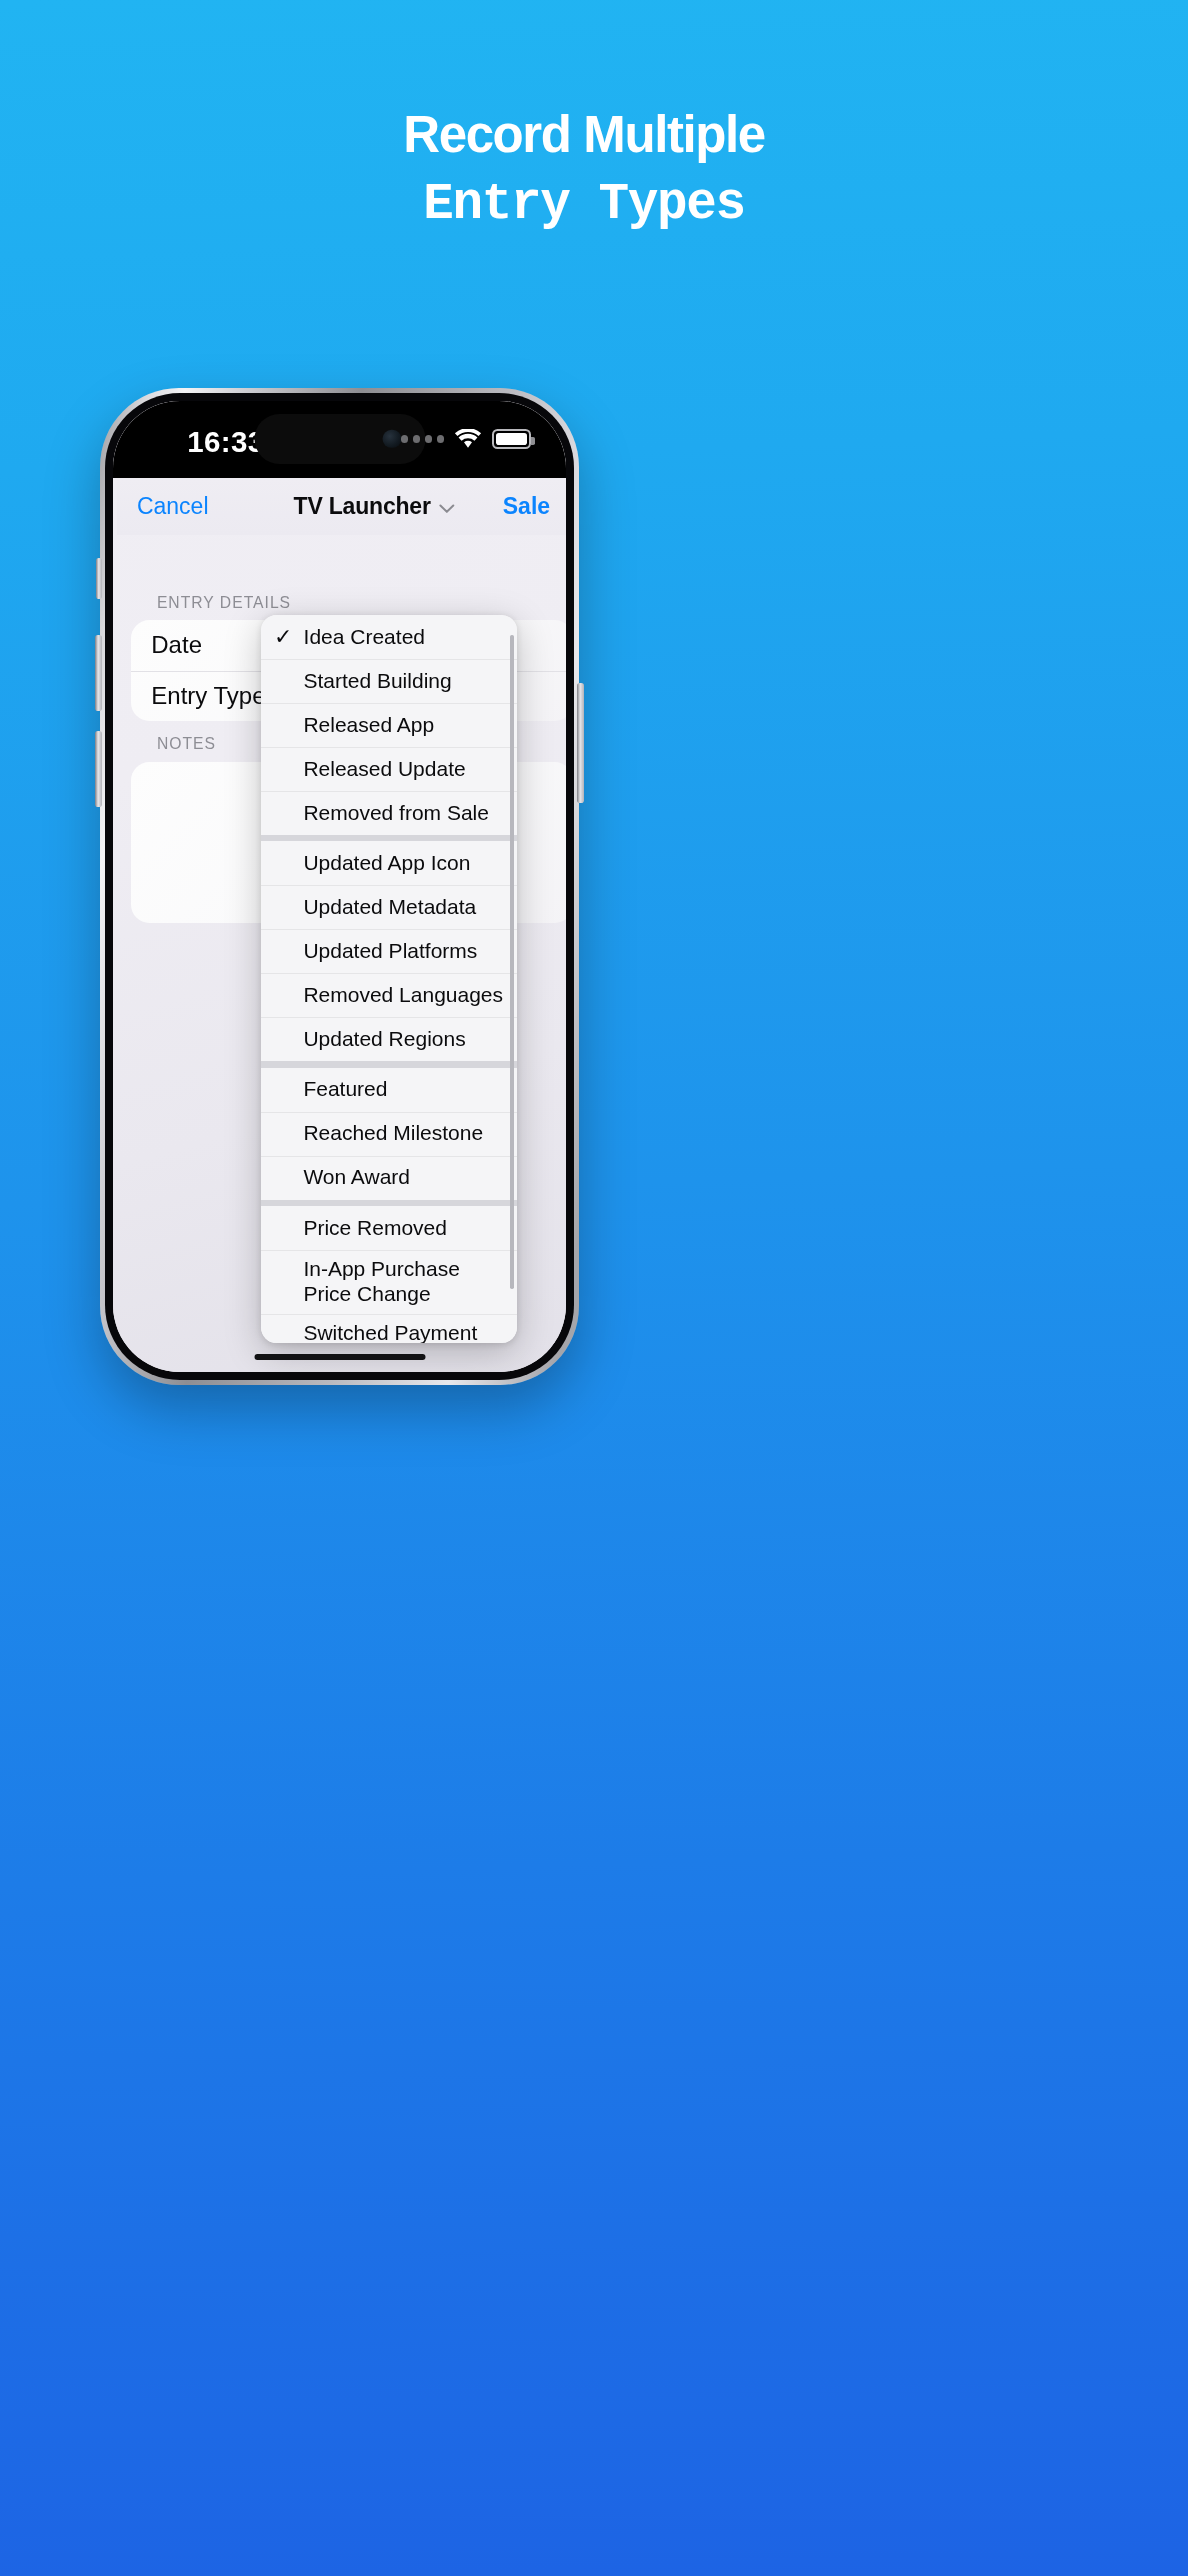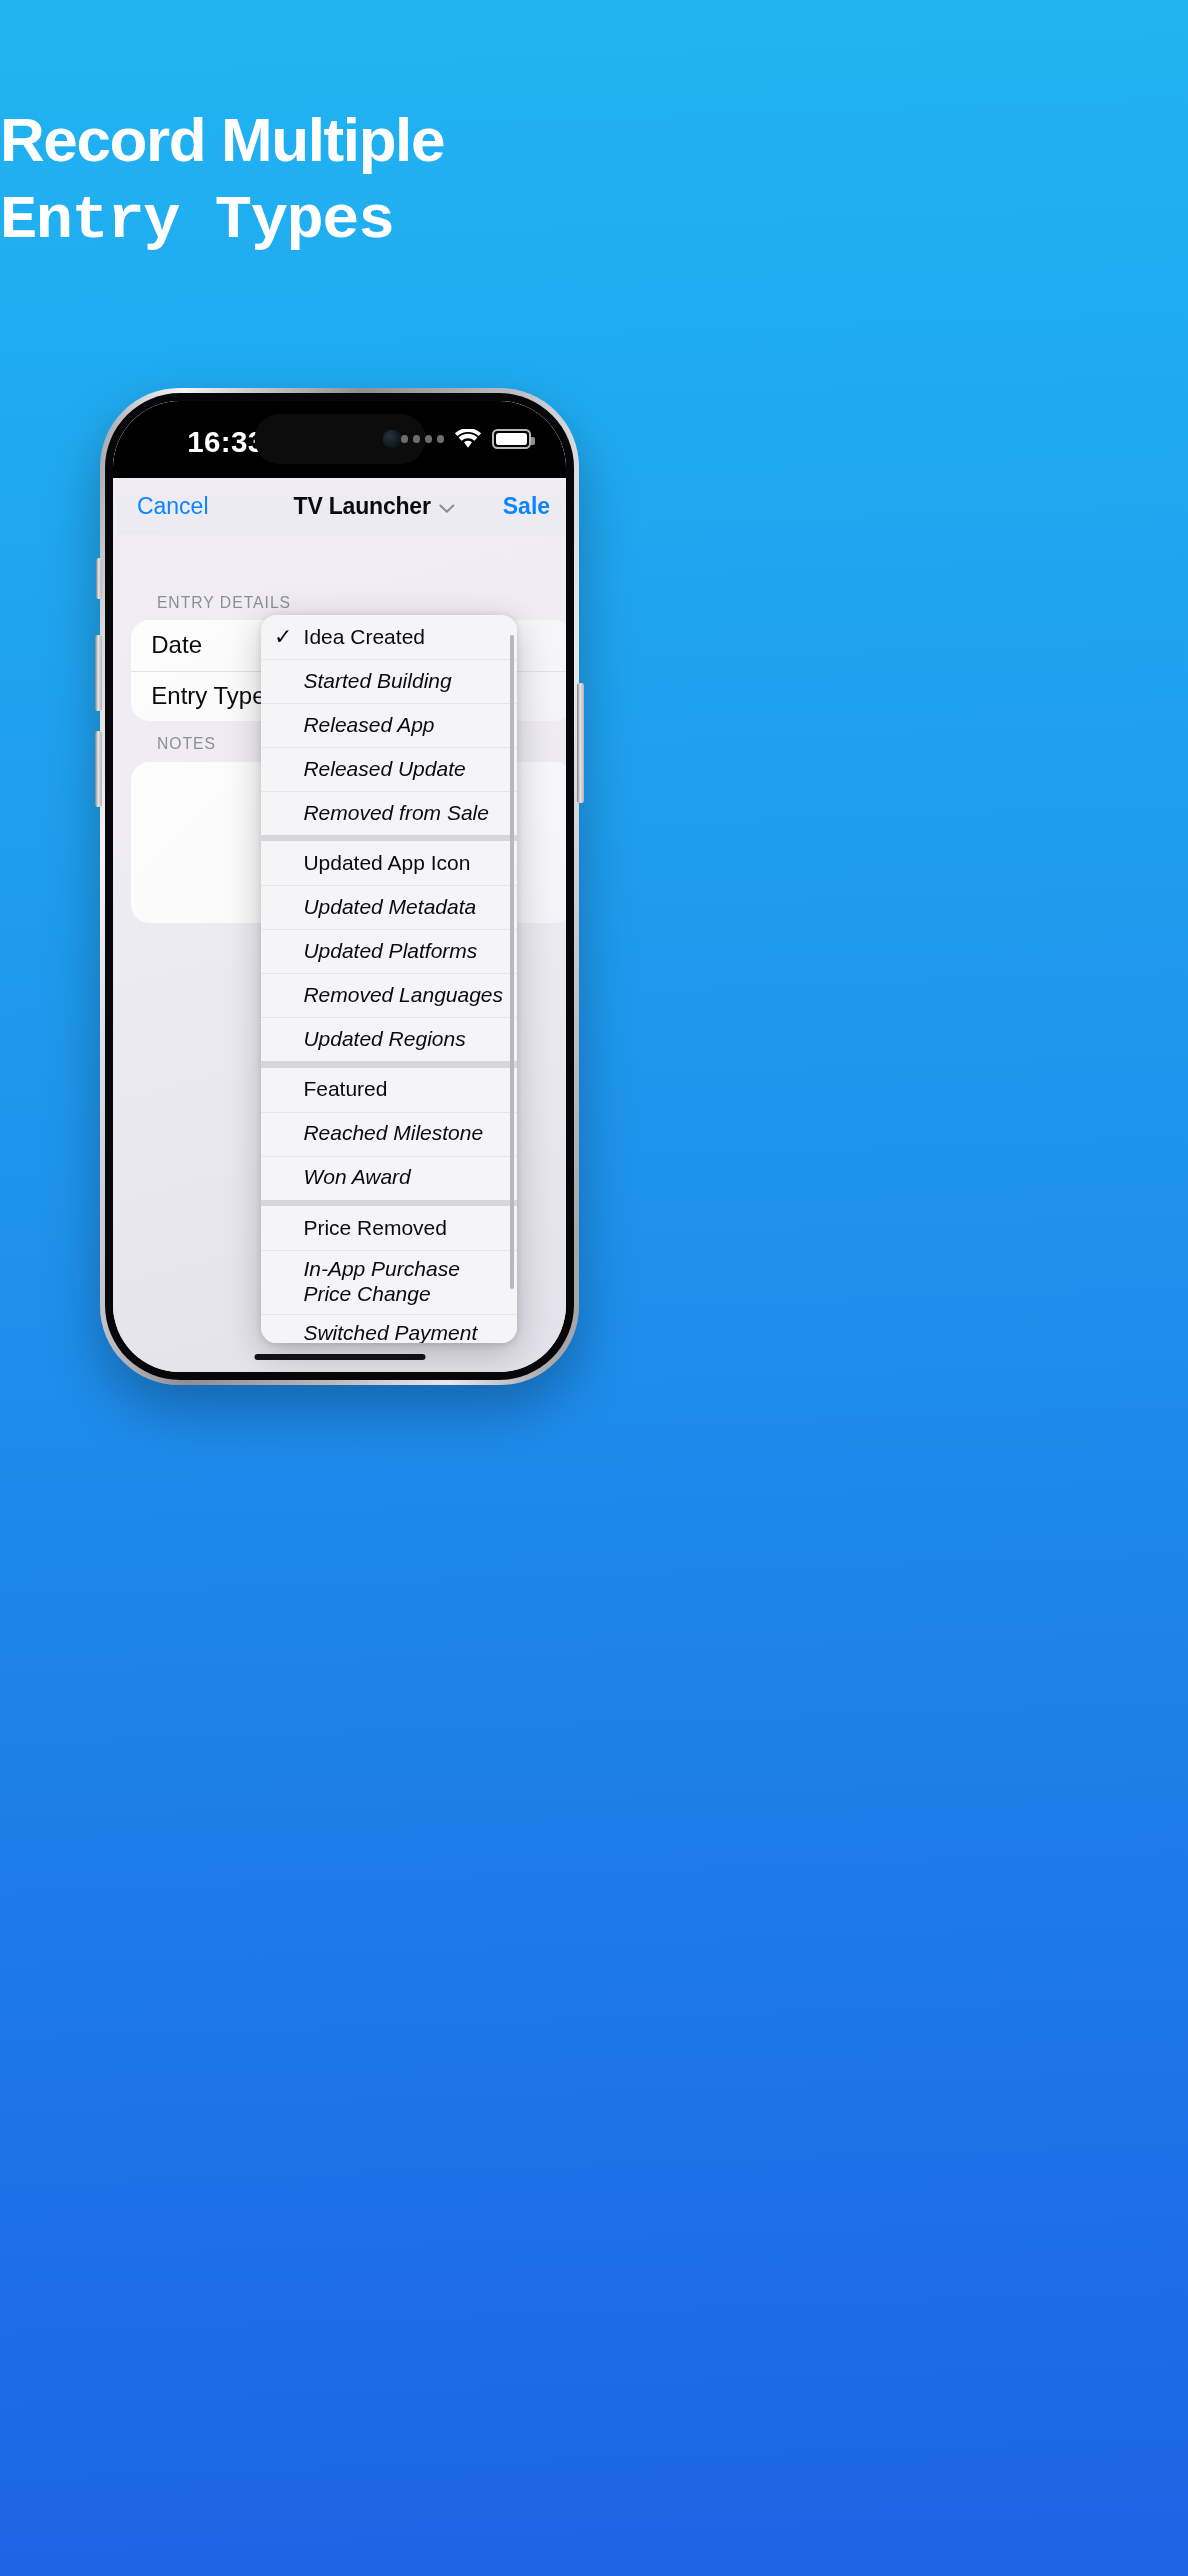--- a/index.html
+++ b/index.html
@@ -6,22 +6,22 @@
   html,body{ width:1188px; height:2576px; overflow:hidden; }
   body{
     font-family:"Liberation Sans", sans-serif;
     background:linear-gradient(178deg,#21b4f2 0%,#1fa9f0 18%,#1e93ec 46%,#1d7ce8 72%,#1d63e4 100%);
     position:relative;
   }
 
   
   .headline{
     position:absolute; left:0; top:109px; width:1168px;
-    text-align:left; color:#ffffff;
-    font-weight:bold; font-size:62px; line-height:1.0;
+    text-align:center; color:#ffffff;
+    font-weight:bold; font-size:51px; line-height:1.0;
     letter-spacing:-1.4px;
   }
   .headline .l2{ display:block; margin-top:19.3px;font-family:Liberation Mono, monospace; }
 
   
   .phone{
     position:absolute; left:100px; top:388px;
     width:479px; height:997px;
     border-radius:79px;
     background:linear-gradient(100deg,#9a9a9e 0%,#d9d9dd 7%,#f3f3f5 13%,#cfcfd4 22%,#8e8e93 40%,#b9b9bf 62%,#e8e8ec 80%,#a5a5aa 96%);
@@ -119,21 +119,21 @@
     box-shadow:0 9.2px 37px rgba(0,0,0,.22), 0 1.8px 7.4px rgba(0,0,0,.12);
     z-index:4;
   }
   .menu-item{
     position:relative; min-height:44px;
     display:flex; align-items:center;
     padding:7.4px 13px 7.4px 13px;
     font-size:21px; color:#0b0b0d; line-height:1.17;
     background:#f5f5f7;
   }
-  .menu-item + .menu-item{ box-shadow:inset 0 0.7px 0 #e0e0e2;font-style:italic; }
+  .menu-item + .menu-item{ box-shadow:inset 0 0.7px 0 #e0e0e2; }
   .menu-sep{ height:6.4px; background:#d6d6db; }
   .check{
     width:26px; margin-right:3.7px; flex:0 0 26px;
     font-size:22px; color:#0b0b0d; line-height:1;
   }
   .mi-label{ padding-left:0; }
   .menu-item.indent .mi-label{ padding-left:29.5px; }
   .menu-scroll{
     position:absolute; right:2.8px; top:20px; width:3.7px; height:654px;
     border-radius:1.8px; background:#b7b7bd;

